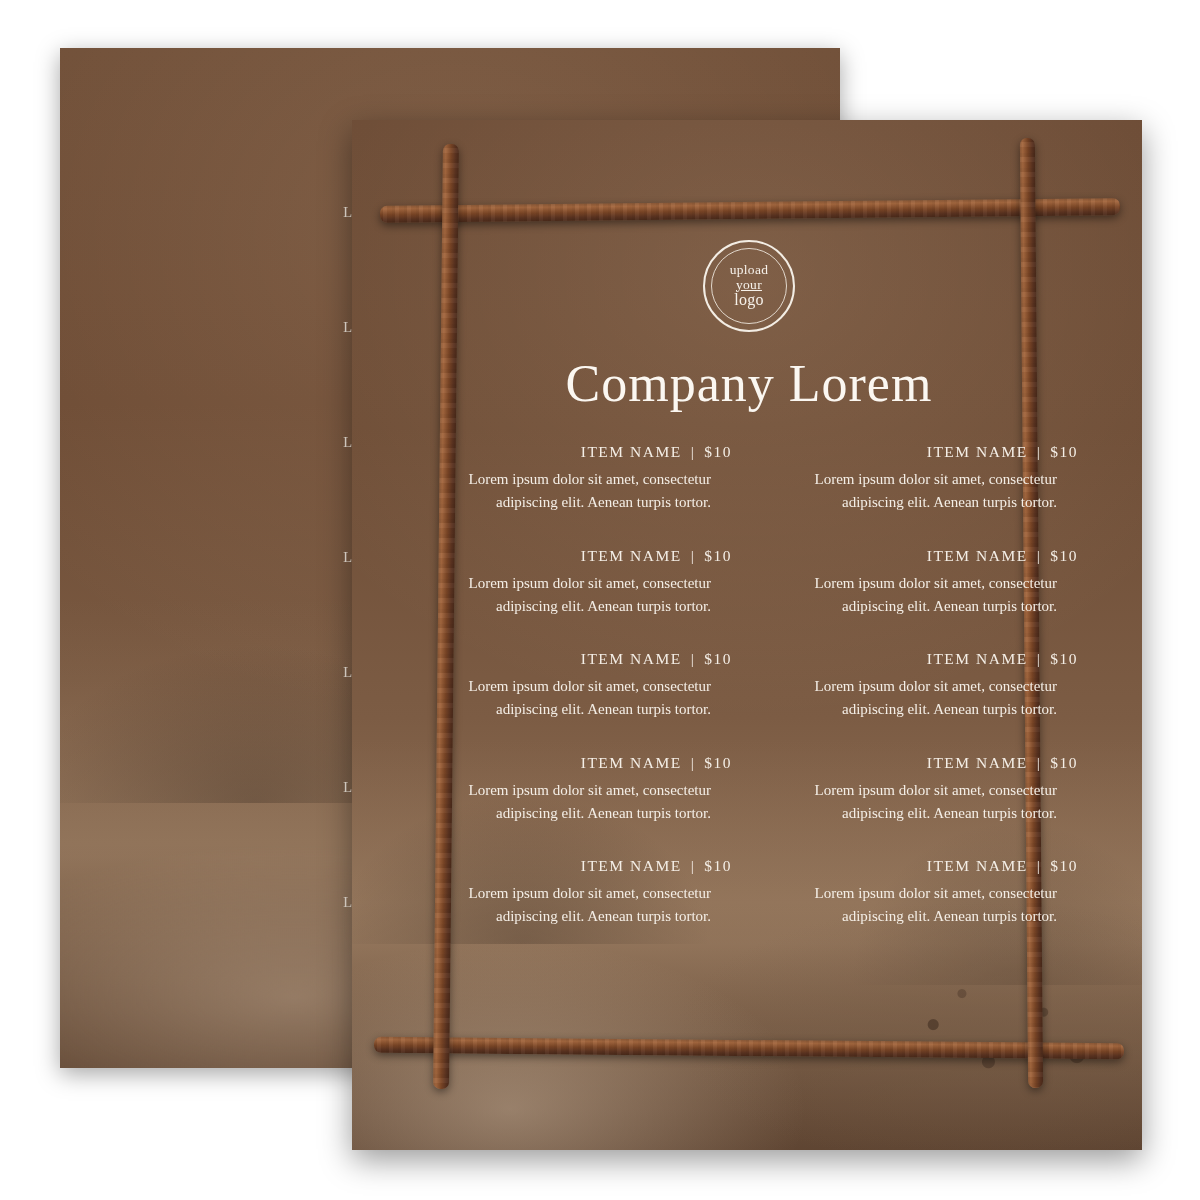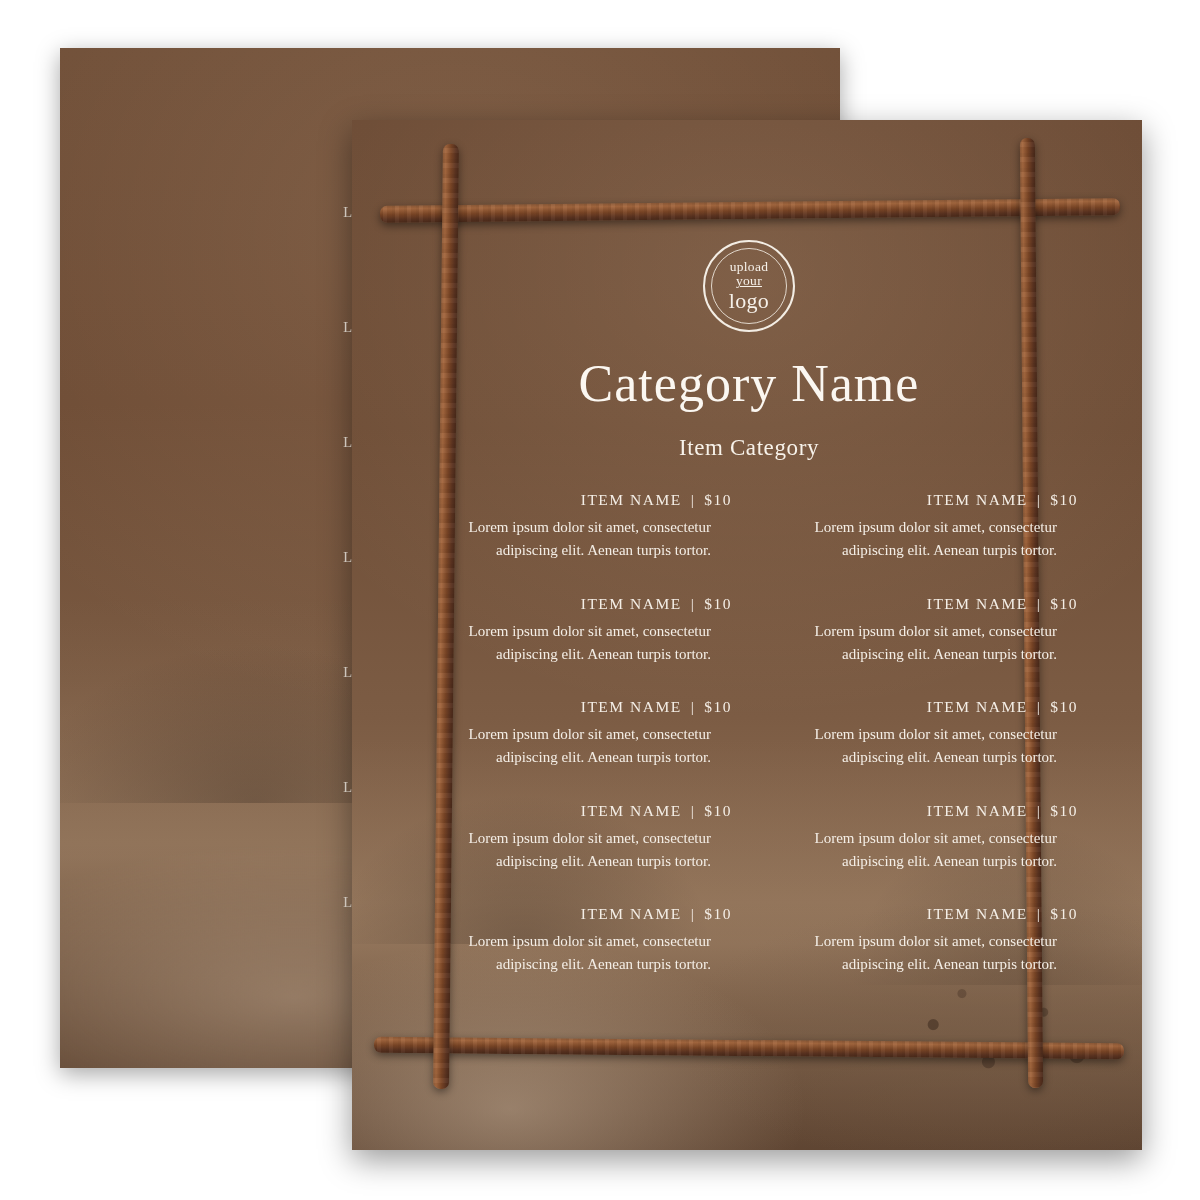--- a/index.html
+++ b/index.html
@@ -141,21 +141,21 @@
     position: absolute; inset: 6px; border-radius: 50%;
     border: 1px solid rgba(243,237,228,0.85);
   }
   .logo .txt {
     position: relative; z-index: 2;
     font-family: "Liberation Serif", serif;
     font-size: 15px; line-height: 1.05; color: #f6f1ea; letter-spacing: 0.3px;
   }
   .logo .txt .l1 { font-size: 13.5px; }
   .logo .txt .l2 { font-size: 13.5px; text-decoration: underline; }
-  .logo .txt .l3 { font-size: 22px; }
+  .logo .txt .l3 { font-size: 16px; }
   .company {
     margin-top: 22px;
     font-size: 52px; letter-spacing: 1px; font-weight: 400;
     color: #fbf7f1;
     font-family: "Liberation Serif", serif;
   }
   .category {
     margin-top: 22px;
     font-size: 23px; letter-spacing: 0.6px; color: #f7f2ea;
   }
@@ -241,22 +241,21 @@
 
       <div class="logo">
         <div class="inner"></div>
         <div class="txt">
           <div class="l1">upload</div>
           <div class="l2">your</div>
           <div class="l3">logo</div>
         </div>
       </div>
 
-      <div class="company">Category Name</div>
-      <div class="category">Item Category</div>
+      <div class="company">Company Lorem</div>
 
       <div class="grid">
 
         <div class="item">
           <div class="nm">
             <span>ITEM NAME</span><span class="sep">|</span><span>$10</span>
           </div>
           <div class="ds">Lorem ipsum dolor sit amet, consectetur adipiscing elit. Aenean turpis tortor.</div>
         </div>
 

